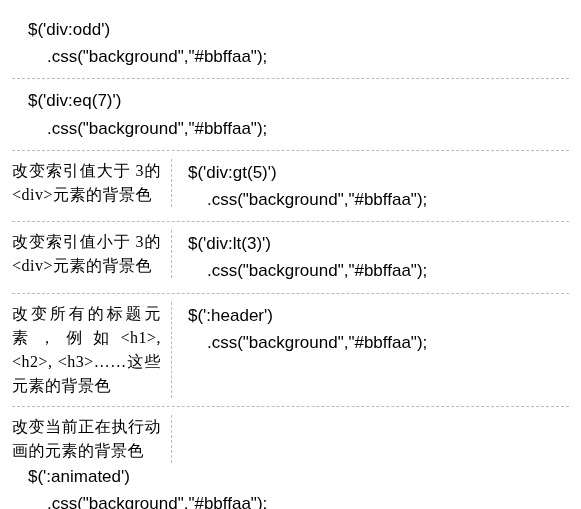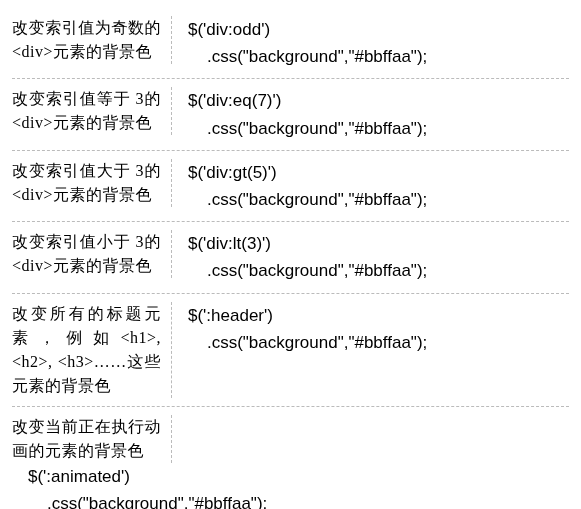--- a/index.html
+++ b/index.html
@@ -35,26 +35,24 @@
       padding-left: 16px;
       white-space: pre-wrap;
       letter-spacing: 0;
     }
   </style>
 </head>
 <body>
 
 <div class="table">
   <div class="row">
-    <div class="desc">改变索引值为奇数的&lt;div&gt;元素的背景色</div>
     <div class="code">$('div:odd')
     .css("background","#bbffaa");</div>
   </div>
   <div class="row">
-    <div class="desc">改变索引值等于 3的&lt;div&gt;元素的背景色</div>
     <div class="code">$('div:eq(7)')
     .css("background","#bbffaa");</div>
   </div>
   <div class="row">
     <div class="desc">改变索引值大于 3的&lt;div&gt;元素的背景色</div>
     <div class="code">$('div:gt(5)')
     .css("background","#bbffaa");</div>
   </div>
   <div class="row">
     <div class="desc">改变索引值小于 3的&lt;div&gt;元素的背景色</div>

